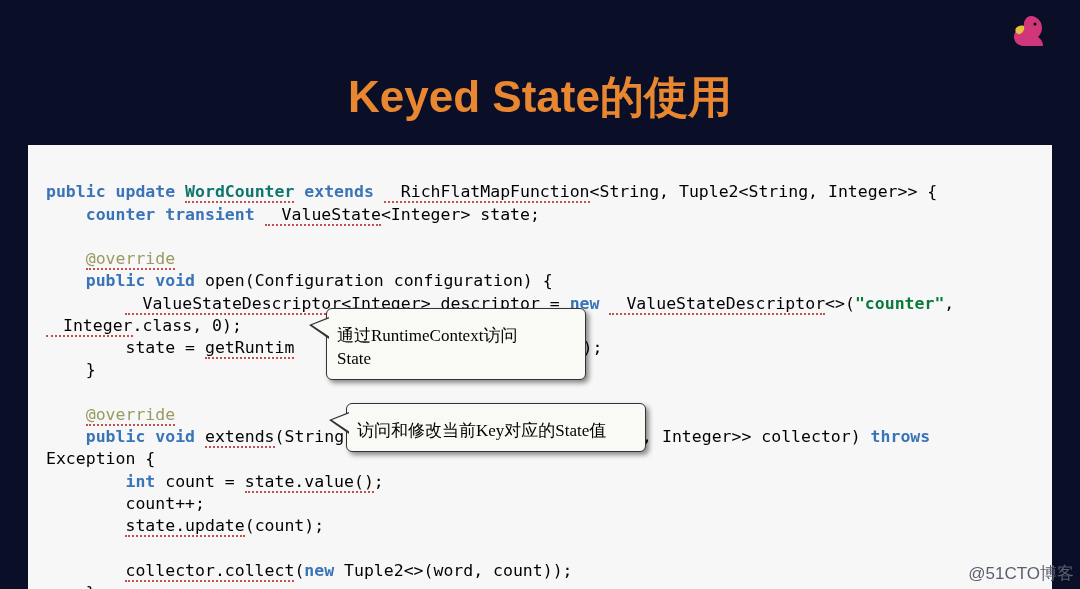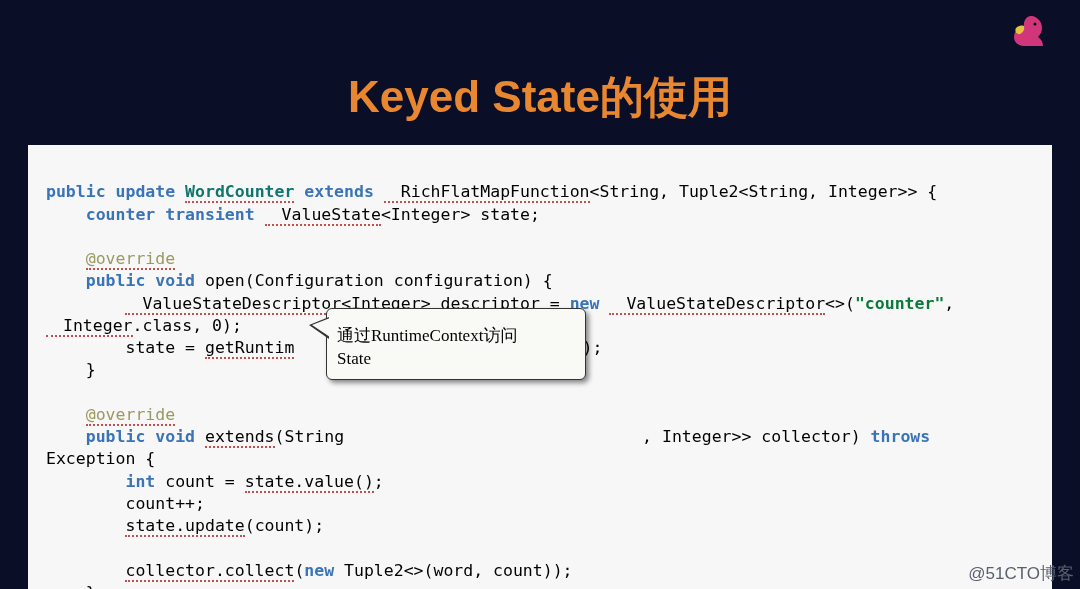--- a/index.html
+++ b/index.html
@@ -115,15 +115,16 @@
     <span class="kw">public</span> <span class="kw">void</span> <span class="under">extends</span><span>(String </span><span style="visibility:hidden">word  Collector&lt;Tuple2&lt;String</span><span>, Integer&gt;&gt; collector) </span><span class="kw">throws</span>
 <span>Exception {</span>
         <span class="kw">int</span><span> count = </span><span class="under">state.value()</span><span>;</span>
 <span>        count++;</span>
         <span class="under">state.update</span><span>(count);</span>
 
         <span class="under">collector.collect</span><span>(</span><span class="kw">new</span><span> Tuple2&lt;&gt;(word, count));</span>
 <span>    }</span>
 <div class="callout c1">通过RuntimeContext访问
 State</div>
+<div class="callout c2">访问和修改当前Key对应的State值</div>
 </div>
 
 <div class="watermark">@51CTO博客</div>
 
 </body></html>

